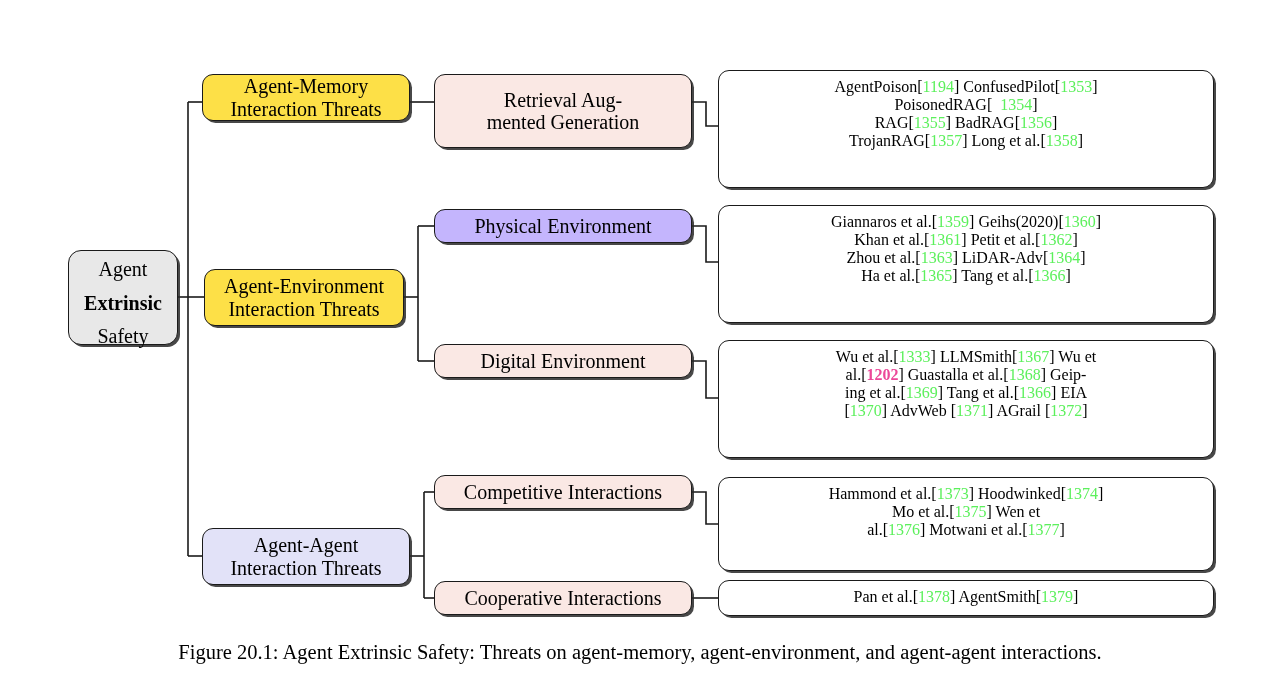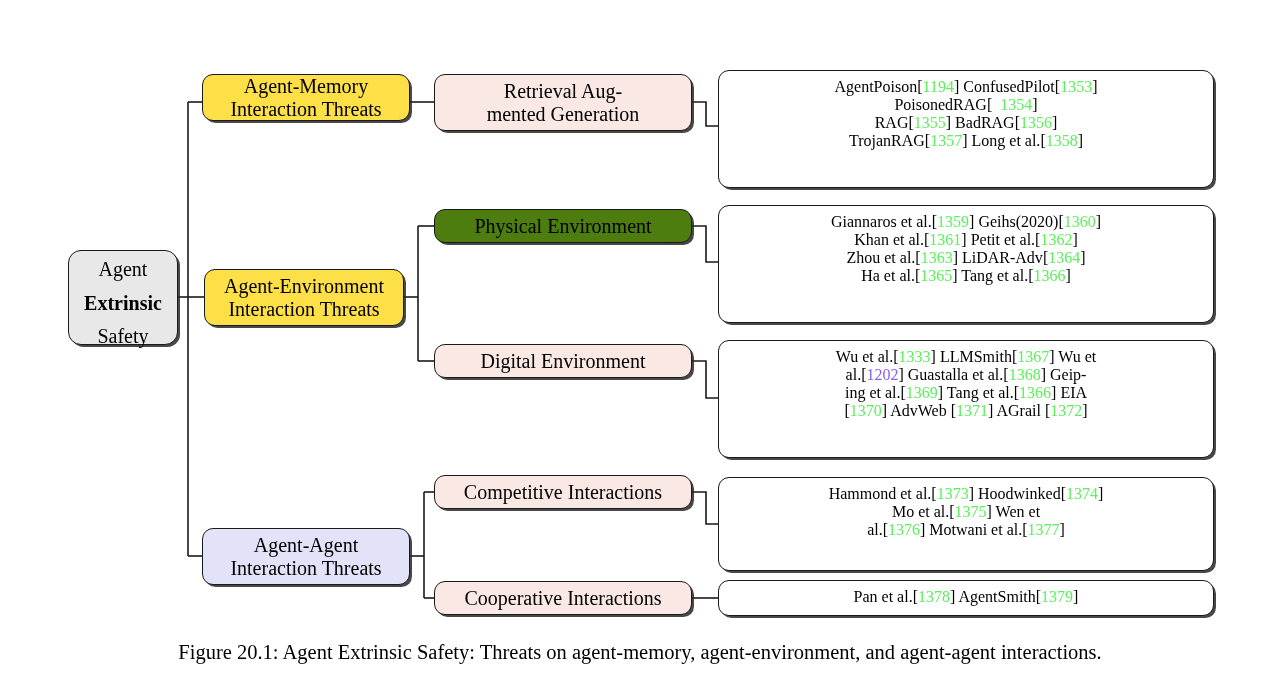--- a/index.html
+++ b/index.html
@@ -159,26 +159,26 @@
   <div class="node node-cat1" style="left: 204px; top: 269px; width: 200px; height: 57px; background: #fde047;">
     <span class="ln">Agent-Environment</span>
     <span class="ln">Interaction Threats</span>
   </div>
 
   <div class="node node-cat1" style="left: 202px; top: 528px; width: 208px; height: 57px; background: rgb(226, 226, 248);">
     <span class="ln">Agent-Agent</span>
     <span class="ln">Interaction Threats</span>
   </div>
 
-  <div class="node node-cat2" style="left: 434px; top: 74px; width: 258px; height: 57px; background: rgb(250, 232, 228);">
+  <div class="node node-cat2" style="left: 434px; top: 74px; width: 258px; height: 74px; background: rgb(250, 232, 228);">
     <span class="ln">Retrieval Aug-</span>
     <span class="ln">mented Generation</span>
   </div>
 
-  <div class="node node-cat2" style="left: 434px; top: 209px; width: 258px; height: 34px; background: #4d7c0f;">
+  <div class="node node-cat2" style="left: 434px; top: 209px; width: 258px; height: 34px; background: #c4b5fd;">
     <span class="ln">Physical Environment</span>
   </div>
 
   <div class="node node-cat2" style="left: 434px; top: 344px; width: 258px; height: 34px; background: rgb(250, 232, 228);">
     <span class="ln">Digital Environment</span>
   </div>
 
   <div class="node node-cat2" style="left: 434px; top: 475px; width: 258px; height: 34px; background: rgb(250, 232, 228);">
     <span class="ln">Competitive Interactions</span>
   </div>
@@ -201,21 +201,21 @@
         <span class="ln"><span>Giannaros et al.</span><span class="brk">[</span><span class="cite" style="color: rgb(92, 240, 92);">1359</span><span class="brk">]</span><span> Geihs(2020)</span><span class="brk">[</span><span class="cite" style="color: rgb(92, 240, 92);">1360</span><span class="brk">]</span></span>
         <span class="ln"><span>Khan et al.</span><span class="brk">[</span><span class="cite" style="color: rgb(92, 240, 92);">1361</span><span class="brk">]</span><span> Petit et al.</span><span class="brk">[</span><span class="cite" style="color: rgb(92, 240, 92);">1362</span><span class="brk">]</span></span>
         <span class="ln"><span>Zhou et al.</span><span class="brk">[</span><span class="cite" style="color: rgb(92, 240, 92);">1363</span><span class="brk">]</span><span> LiDAR-Adv</span><span class="brk">[</span><span class="cite" style="color: rgb(92, 240, 92);">1364</span><span class="brk">]</span></span>
         <span class="ln"><span>Ha et al.</span><span class="brk">[</span><span class="cite" style="color: rgb(92, 240, 92);">1365</span><span class="brk">]</span><span> Tang et al.</span><span class="brk">[</span><span class="cite" style="color: rgb(92, 240, 92);">1366</span><span class="brk">]</span></span>
       </span>
   </div>
 
   <div class="node node-leaf" style="left:718px; top:340px; width:496px; height:118px;">
     <span class="leaf-inner">
         <span class="ln"><span>Wu et al.</span><span class="brk">[</span><span class="cite" style="color: rgb(92, 240, 92);">1333</span><span class="brk">]</span><span> LLMSmith</span><span class="brk">[</span><span class="cite" style="color: rgb(92, 240, 92);">1367</span><span class="brk">]</span><span> Wu et</span></span>
-        <span class="ln"><span>al.</span><span class="brk">[</span><span class="cite" style="color: #8b5cf6;">1202</span><span class="brk">]</span><span> Guastalla et al.</span><span class="brk">[</span><span class="cite" style="color: rgb(92, 240, 92); margin-top: 40px;">1368</span><span class="brk">]</span><span> Geip-</span></span>
+        <span class="ln"><span>al.</span><span class="brk">[</span><span class="cite" style="color: #ec4899; font-weight: bold;">1202</span><span class="brk">]</span><span> Guastalla et al.</span><span class="brk">[</span><span class="cite" style="color: rgb(92, 240, 92); margin-top: 40px;">1368</span><span class="brk">]</span><span> Geip-</span></span>
         <span class="ln"><span>ing et al.</span><span class="brk">[</span><span class="cite" style="color: rgb(92, 240, 92);">1369</span><span class="brk">]</span><span> Tang et al.</span><span class="brk">[</span><span class="cite" style="color: rgb(92, 240, 92);">1366</span><span class="brk">]</span><span> EIA</span></span>
         <span class="ln"><span class="brk">[</span><span class="cite" style="color: rgb(92, 240, 92);">1370</span><span class="brk">]</span><span> AdvWeb </span><span class="brk">[</span><span class="cite" style="color: rgb(92, 240, 92);">1371</span><span class="brk">]</span><span> AGrail </span><span class="brk">[</span><span class="cite" style="color: rgb(92, 240, 92);">1372</span><span class="brk">]</span></span>
       </span>
   </div>
 
   <div class="node node-leaf" style="left:718px; top:477px; width:496px; height:94px;">
     <span class="leaf-inner">
         <span class="ln"><span>Hammond et al.</span><span class="brk">[</span><span class="cite" style="color: rgb(92, 240, 92);">1373</span><span class="brk">]</span><span> Hoodwinked</span><span class="brk">[</span><span class="cite" style="color: rgb(92, 240, 92);">1374</span><span class="brk">]</span></span>
         <span class="ln"><span>Mo et al.</span><span class="brk">[</span><span class="cite" style="color: rgb(92, 240, 92);">1375</span><span class="brk">]</span><span> Wen et</span></span>
         <span class="ln"><span>al.</span><span class="brk">[</span><span class="cite" style="color: rgb(92, 240, 92);">1376</span><span class="brk">]</span><span> Motwani et al.</span><span class="brk">[</span><span class="cite" style="color: rgb(92, 240, 92);">1377</span><span class="brk">]</span></span>

